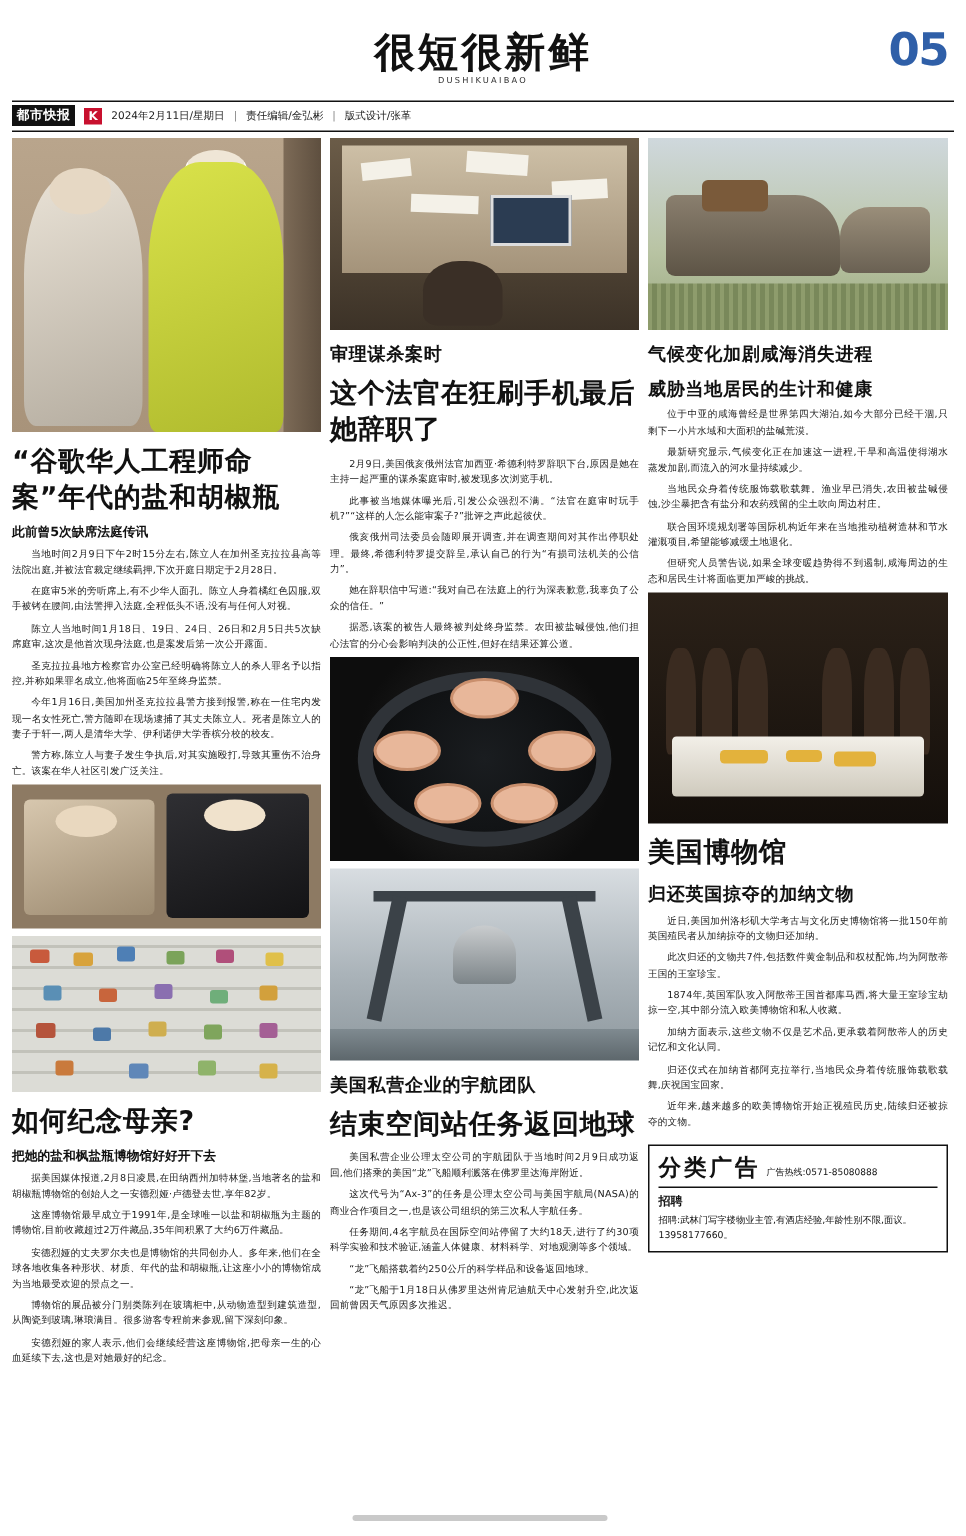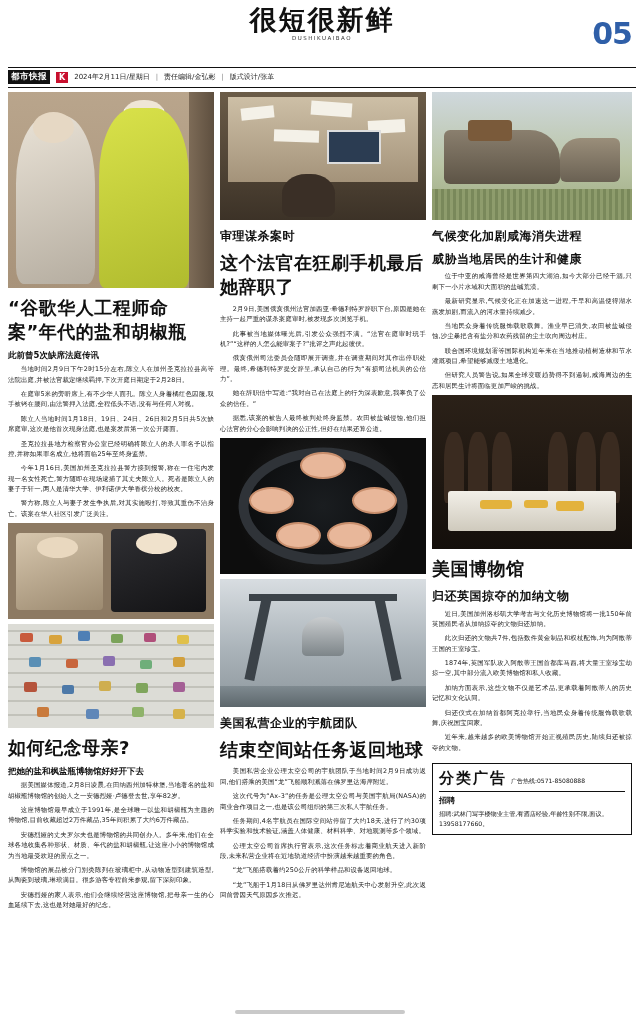--- a/index.html
+++ b/index.html
@@ -20,21 +20,21 @@
     position: relative;
     height: 64px;
   }
   .masthead-title {
     text-align: center;
     font-size: 27px;
     font-weight: bold;
     letter-spacing: 2px;
     font-family: "DejaVu Sans", "Liberation Sans", sans-serif;
     line-height: 1.05;
-    margin-top: 0;
+    margin-top: 16px;
   }
   .masthead-pinyin {
     text-align: center;
     font-size: 5.5px;
     letter-spacing: 1.5px;
     color: #333;
     margin-top: 1px;
   }
   .page-number {
     position: absolute;
@@ -363,21 +363,20 @@
       <div class="cap"></div>
       <div class="deck"></div>
     </div>
 
     <div class="headline small">美国私营企业的宇航团队</div>
     <div class="headline">结束空间站任务返回地球</div>
 
     <div class="body">美国私营企业公理太空公司的宇航团队于当地时间2月9日成功返回,他们搭乘的美国“龙”飞船顺利溅落在佛罗里达海岸附近。</div>
     <div class="body">这次代号为“Ax-3”的任务是公理太空公司与美国宇航局(NASA)的商业合作项目之一,也是该公司组织的第三次私人宇航任务。</div>
     <div class="body">任务期间,4名宇航员在国际空间站停留了大约18天,进行了约30项科学实验和技术验证,涵盖人体健康、材料科学、对地观测等多个领域。</div>
-    <div class="body">公理太空公司首席执行官表示,这次任务标志着商业航天进入新阶段,未来私营企业将在近地轨道经济中扮演越来越重要的角色。</div>
     <div class="body">“龙”飞船搭载着约250公斤的科学样品和设备返回地球。</div>
     <div class="body">“龙”飞船于1月18日从佛罗里达州肯尼迪航天中心发射升空,此次返回前曾因天气原因多次推迟。</div>
   </div>
 
   <div class="col col-right">
 
     <div class="photo ph3">
       <div class="hull"></div>
       <div class="hull2"></div>
       <div class="rust"></div>

